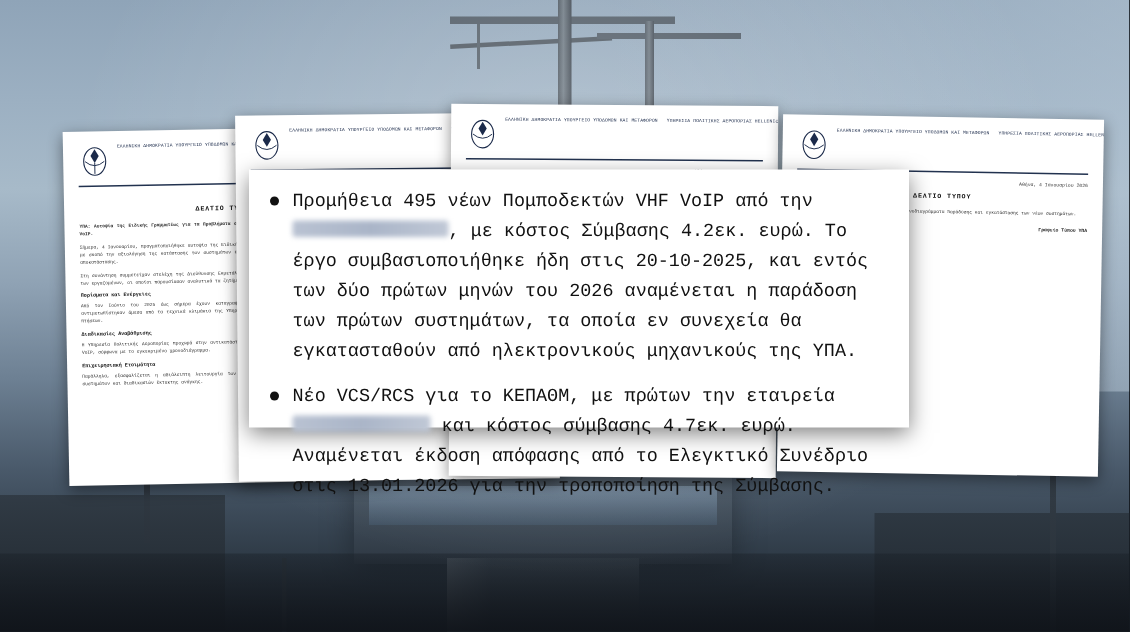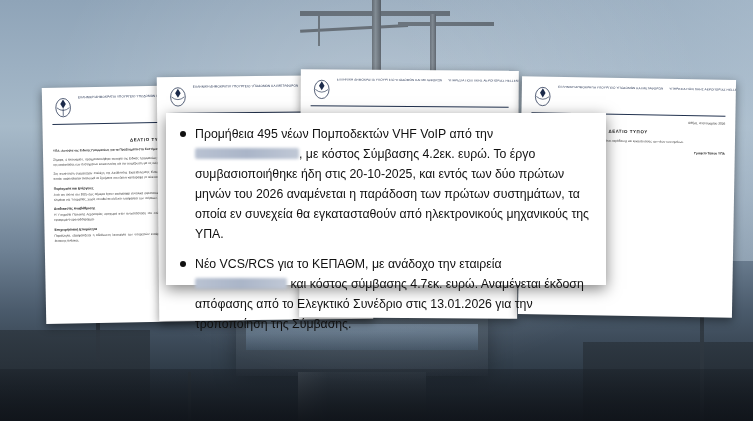--- a/index.html
+++ b/index.html
@@ -5,21 +5,21 @@
   html, body {
     margin: 0;
     padding: 0;
     background: #000;
   }
   #stage {
     position: relative;
     width: 753px;
     height: 421px;
     overflow: hidden;
-    font-family: Liberation Sans, sans-serif;
+    font-family: Liberation Mono, monospace;
     background: #2b3440;
   }
 
   
   .bg {
     position: absolute;
     inset: 0;
     background:
       linear-gradient(to bottom,
         #8fa4b8 0%,
@@ -419,18 +419,18 @@
   <div id="callout">
     <div class="bullet-row">
       <div class="bullet-dot"></div>
       <div class="bullet-text">
         <span>Προμήθεια 495 νέων Πομποδεκτών VHF VoIP από την </span><span class="redact"></span><span>, με κόστος Σύμβασης 4.2εκ. ευρώ. Το έργο συμβασιοποιήθηκε ήδη στις 20-10-2025, και εντός των δύο πρώτων μηνών του 2026 αναμένεται η παράδοση των πρώτων συστημάτων, τα οποία εν συνεχεία θα εγκατασταθούν από ηλεκτρονικούς μηχανικούς της ΥΠΑ.</span>
       </div>
     </div>
     <div class="bullet-row">
       <div class="bullet-dot"></div>
       <div class="bullet-text">
-        <span>Νέο VCS/RCS για το ΚΕΠΑΘΜ, με ανάδοχο την εταιρεία </span><span class="redact md"></span><span> και κόστος σύμβασης  4.7εκ. ευρώ. Αναμένεται έκδοση απόφασης από το Ελεγκτικό Συνέδριο στις 13.01.2026 για την τροποποίηση της Σύμβασης.</span>
+        <span>Νέο VCS/RCS για το ΚΕΠΑΘΜ, με πρώτων την εταιρεία </span><span class="redact md"></span><span> και κόστος σύμβασης  4.7εκ. ευρώ. Αναμένεται έκδοση απόφασης από το Ελεγκτικό Συνέδριο στις 13.01.2026 για την τροποποίηση της Σύμβασης.</span>
       </div>
     </div>
   </div>
 
 </div>
 
 </body></html>

